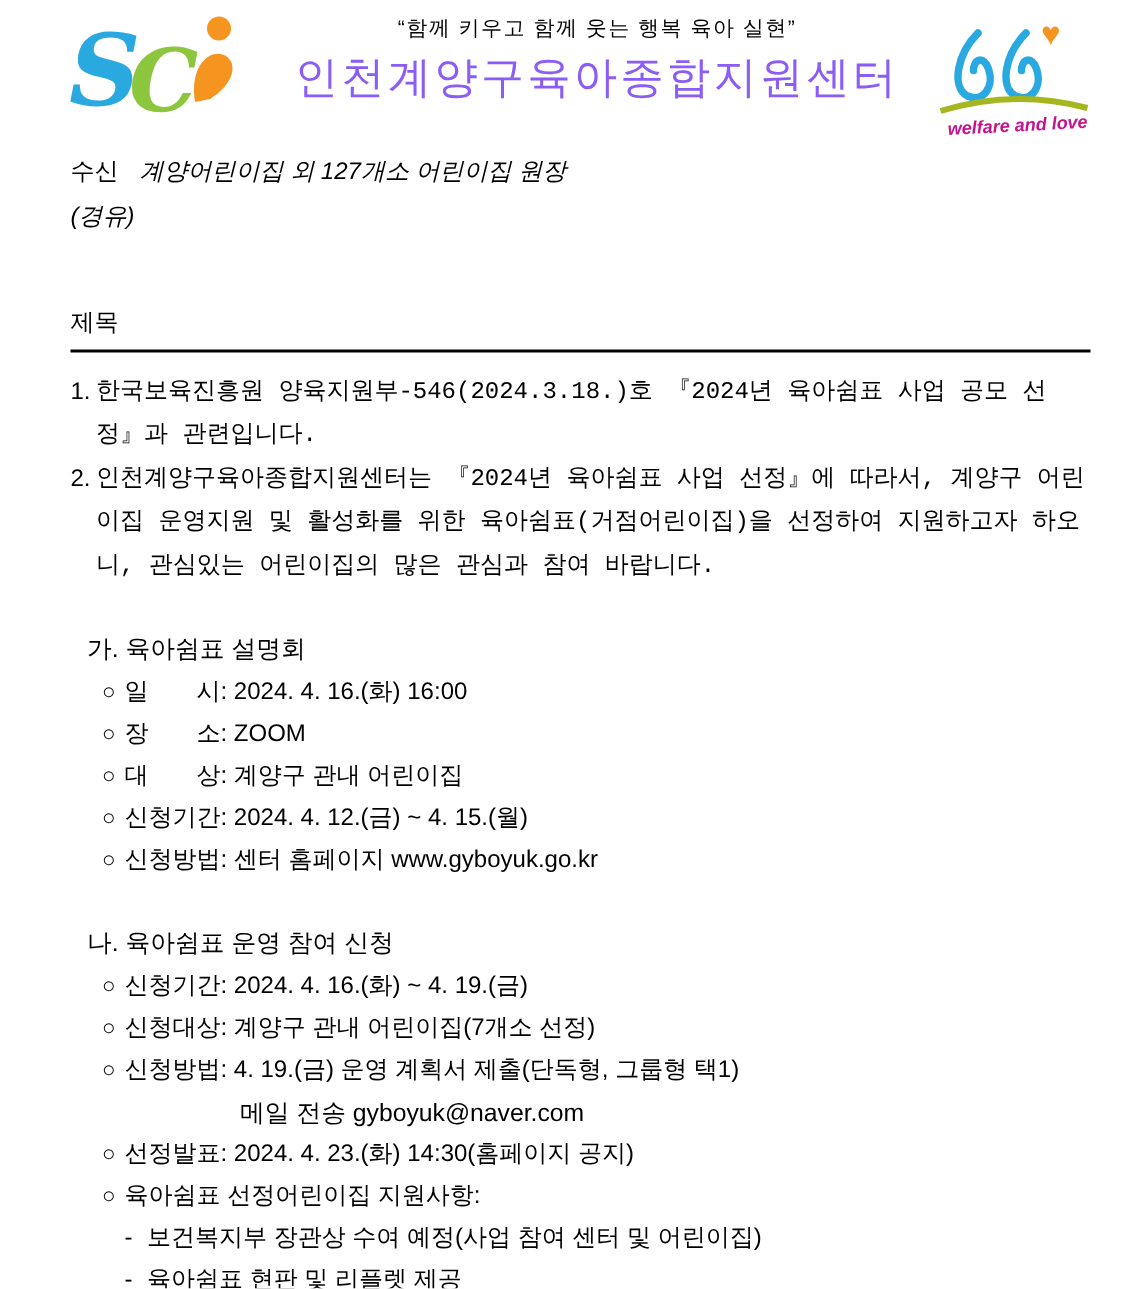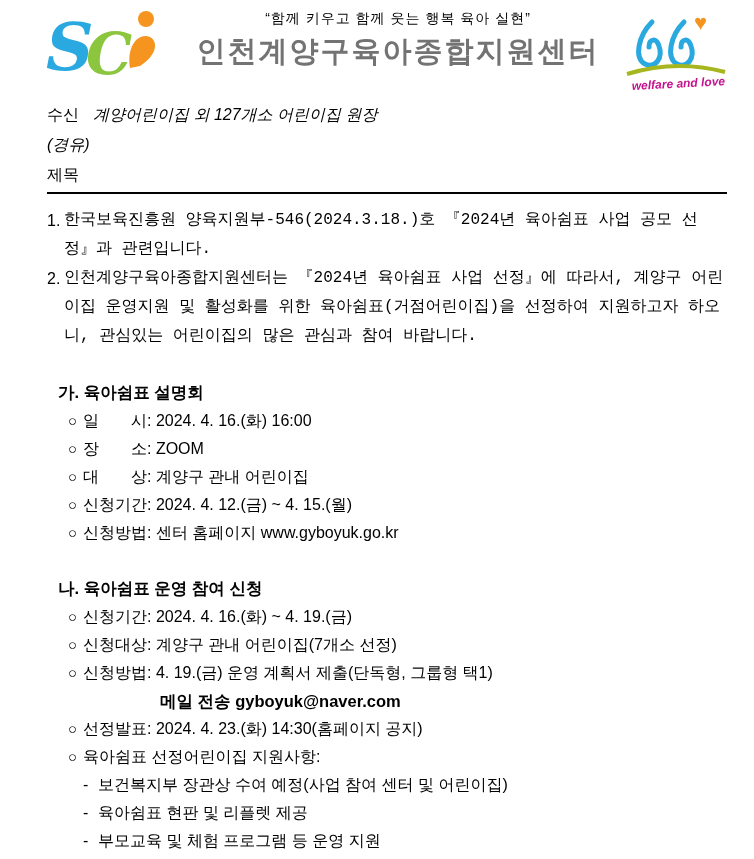--- a/index.html
+++ b/index.html
@@ -15,48 +15,48 @@
     display:flex; align-items:flex-start;
     padding:6px 22px 0 44px; height:94px;
   }
   .logo-left { flex:0 0 130px; }
   .header-center { flex:1; text-align:center; padding-top:4px; }
   .slogan {
     font-size:14px; font-weight:normal; letter-spacing:1px; color:#000;
     white-space:pre-wrap;
   }
   .org-name {
-    font-size:29px; font-weight:bold; letter-spacing:2px; margin-top:4px;
-    color:#737373; white-space:nowrap;
+    font-size:29px; font-weight:normal; letter-spacing:2px; margin-top:4px;
+    color:#8b5cf6; white-space:nowrap;
   }
   .logo-right { flex:0 0 110px; }
   
   .doc-main { padding:6px 27px 0 47px; font-size:16px; }
   .meta-row { display:flex; line-height:30px; }
   .meta-label-recipient { flex:0 0 46px; }
-  .meta-label-subject { flex:0 0 50px; }
+  .meta-label-subject { flex:0 0 50px;margin-top:41px; }
   .meta-value { white-space:pre-wrap;font-style:italic; }
   .subject-value { font-weight:bold; white-space:pre-wrap; letter-spacing:0.3px; }
   .rule { border:none; border-top:2px solid #000; margin:2px 0 12px 0; }
   
   .para { display:flex; line-height:29px; }
   .para-num { flex:0 0 17px; }
   .para-text { flex:1; white-space:pre-wrap;font-family:Liberation Mono, monospace; }
   
   .section { margin-top:26px; }
   .section-b { }
   .section-title {
-    font-weight:bold; font-size:16.5px; padding-left:11px; line-height:30px;
+    font-weight:normal; font-size:16.5px; padding-left:11px; line-height:30px;
     white-space:pre-wrap;
   }
   .item { display:flex; padding-left:21px; line-height:28px; }
   .bullet { flex:0 0 15px; font-size:15px; line-height:28px; }
   .item-text { flex:1; white-space:pre-wrap; }
   .mail-line {
-    padding-left:113px; font-weight:bold; font-size:16.5px; line-height:28px;
+    padding-left:113px; font-weight:normal; font-size:16.5px; line-height:28px;
     white-space:pre-wrap;
   }
   .dash-item { display:flex; padding-left:36px; line-height:28px; }
   .dash { flex:0 0 15px; }
 </style>
 </head>
 <body>
 
 <div class="page">
 

